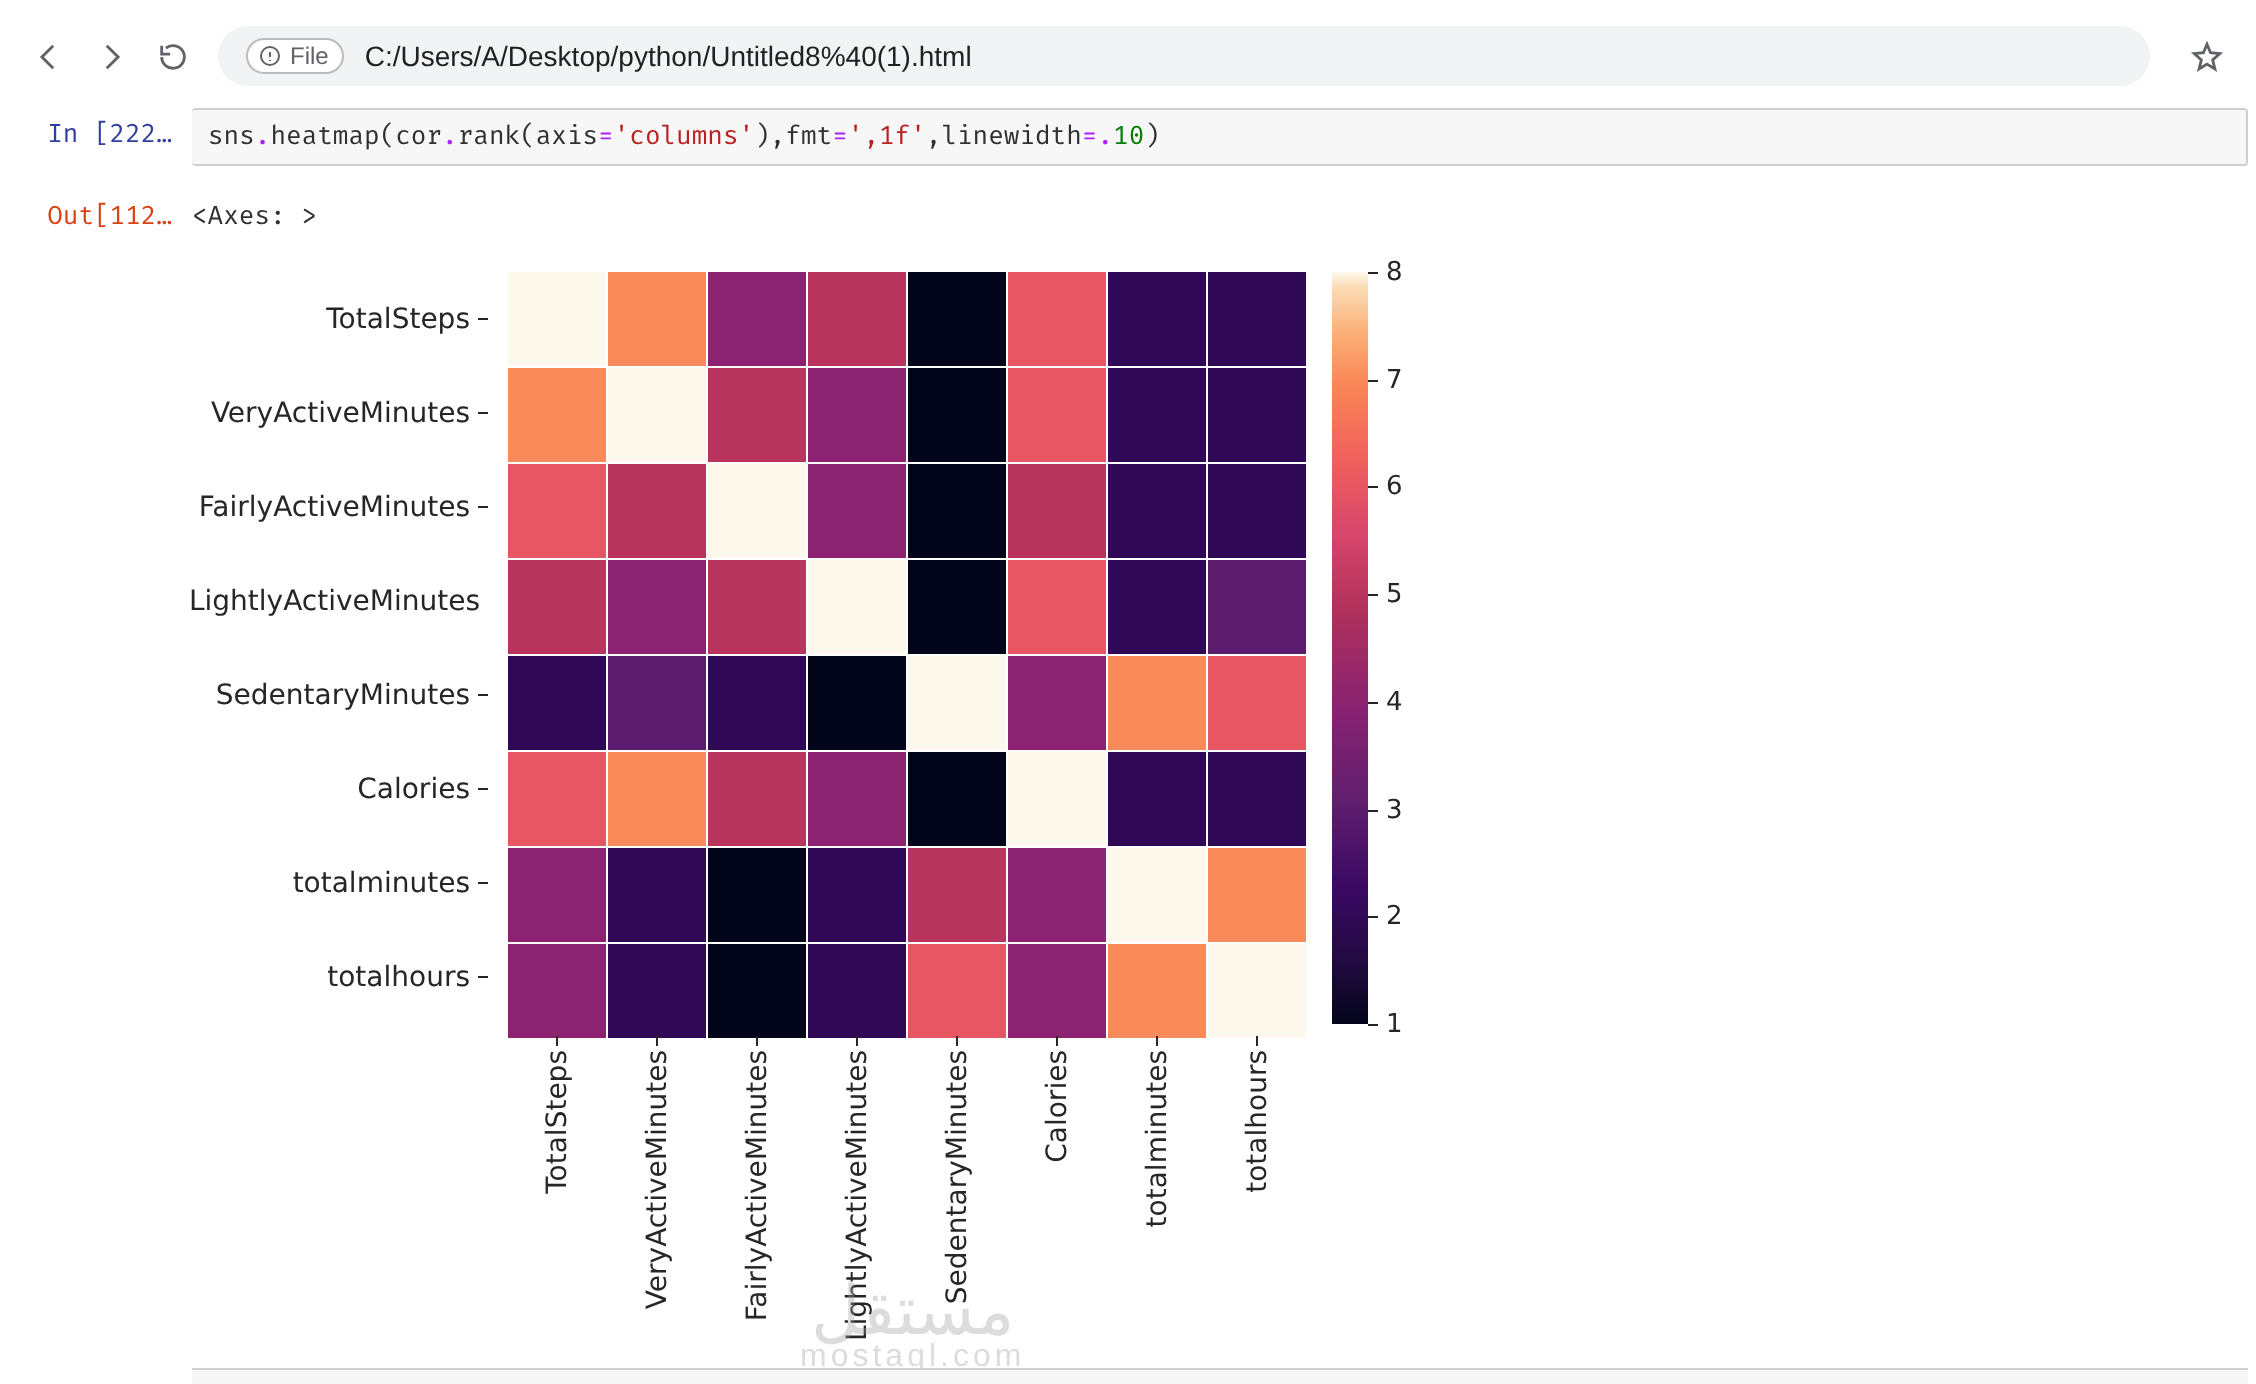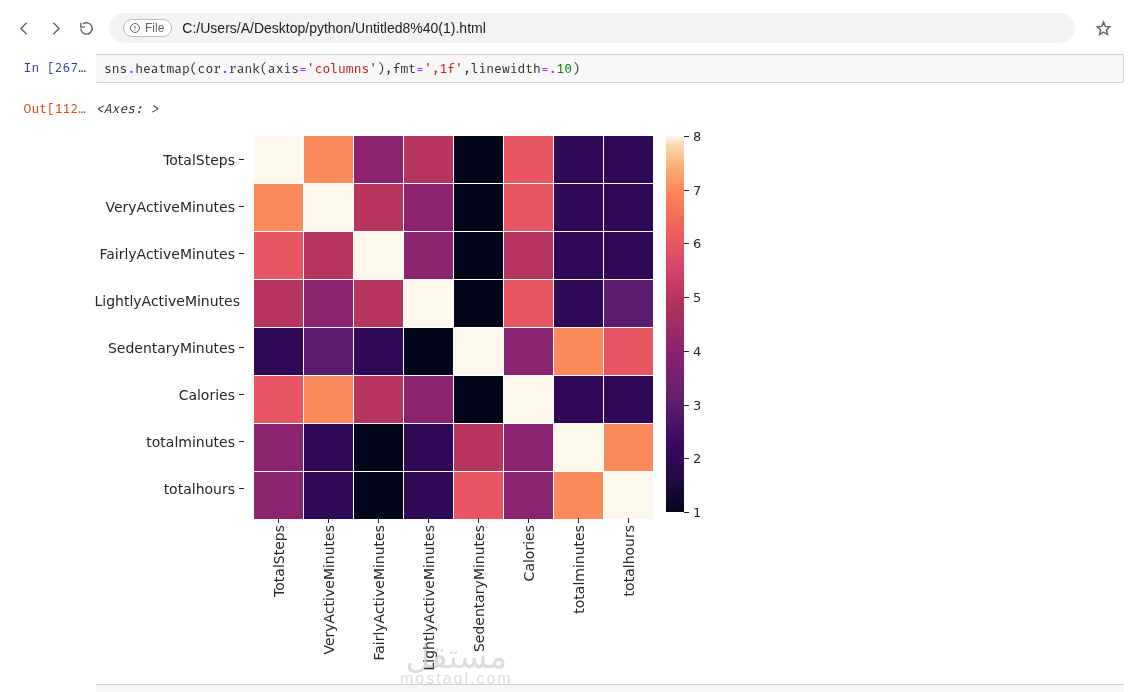--- a/index.html
+++ b/index.html
@@ -15,21 +15,21 @@
   .star-btn { margin-left:6px; }
   .page { position: relative; height: calc(100% - 46px); overflow: hidden; }
   .cell { display: flex; padding: 8px 0 4px 12px; }
   .prompt { width: 84px; color: #303f9f; font-family: "Fira Mono", monospace; font-size: 13px; text-align: right; padding-right: 10px; padding-top:6px; }
   .prompt-out { color: #d84315; }
   .codebox { flex:1; background:#f7f7f7; border:1px solid #cfcfcf; border-left:0; padding:6px 8px; font-family:"Fira Mono", Consolas, monospace; font-size:13px; color:#303030; border-radius:2px; margin-right:4px;}
   .codebox .fn { color:#303030; }
   .codebox .op { color:#aa22ff; }
   .codebox .str { color:#ba2121; }
   .codebox .num { color:#008000; }
-  .outtext { font-family:"Fira Mono", Consolas, monospace; font-size:13px; color:#303030; padding:6px 0 0 0;font-style:italic; }
+  .outtext { font-family:"Fira Mono", Consolas, monospace; font-size:13px; color:#303030; padding:6px 0 0 0; }
   .chart-area { margin-left:96px; margin-top:10px; position:relative; width:600px; height:550px; font-family:"DejaVu Sans", Arial, sans-serif; color:#262626; }
   
   .hm-wrap { position:absolute; left:158px; top:6px; }
   .hm-grid { display:grid; grid-template-columns: repeat(8, 49px); grid-template-rows: repeat(8, 47px); gap:1px; background:#fff; padding:0; }
   .hm-cell { width:49px; height:47px; }
   .y-ticks { position:absolute; left:0; top:6px; width:154px; }
   .y-tick { height:47px; display:flex; align-items:center; justify-content:flex-end; padding-right:6px; font-size:14px; color:#262626; gap:0;}
   .y-tick .tickline{ width:5px; height:1px; background:#262626; margin-left:4px;}
   .x-ticks { position:absolute; left:158px; top:388px; display:grid; grid-template-columns: repeat(8, 49px); gap:1px;}
   .x-tick { display:flex; flex-direction:column; align-items:center; }
@@ -87,21 +87,21 @@
   <div class="nav-btn star-btn">
       <svg viewBox="0 0 24 24" fill="none" stroke="#5f6368" stroke-width="1.6">
         <path d="M12 3 l2.5 6 6.5 .6 -5 4.5 1.6 6.4 L12 17 6.4 20.5 8 14.1 3 9.6 9.5 9 z"></path>
       </svg>
     </div>
 </div>
 
 <div class="page">
 
   <div class="cell">
-    <div class="prompt">In [267…</div>
+    <div class="prompt">In [222…</div>
     <div class="codebox">
       <span class="fn">sns</span><span class="op">.</span><span class="fn">heatmap(cor</span><span class="op">.</span><span class="fn">rank(axis</span><span class="op">=</span><span class="str">'columns'</span><span class="fn">),fmt</span><span class="op">=</span><span class="str">',1f'</span><span class="fn">,linewidth</span><span class="op">=.</span><span class="num">10</span><span class="fn">)</span>
     </div>
   </div>
 
   <div class="cell">
     <div class="prompt prompt-out">Out[112…</div>
     <div class="outtext">&lt;Axes: &gt;</div>
   </div>
 

